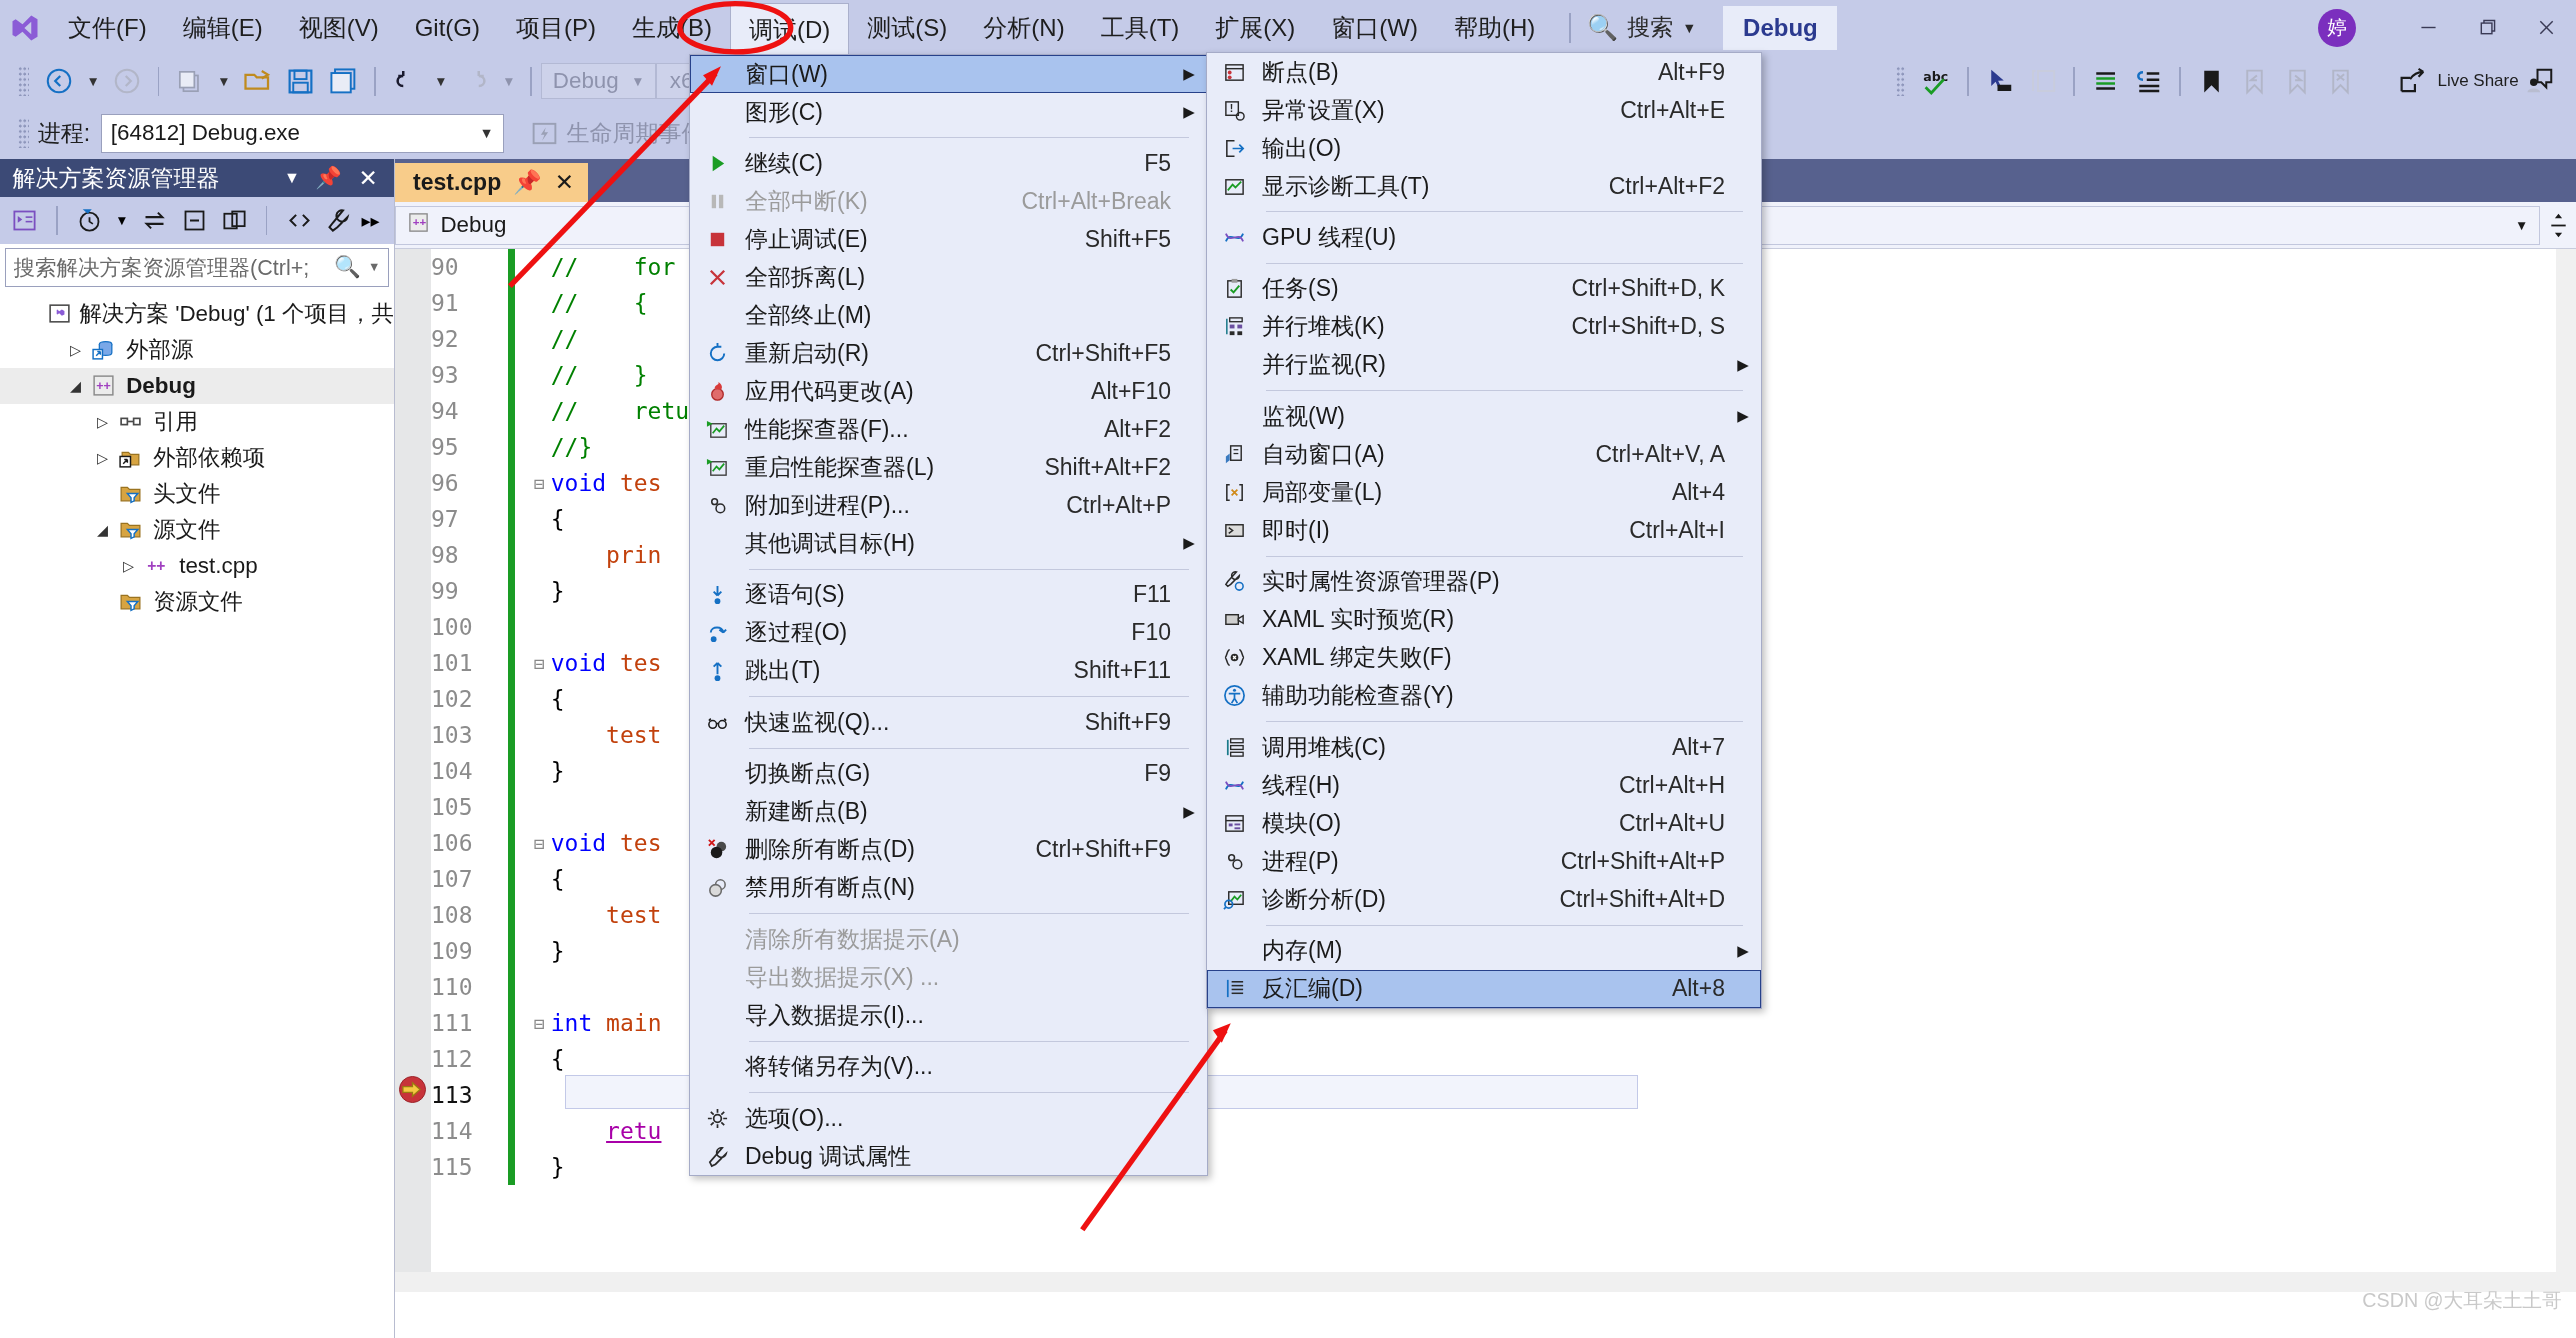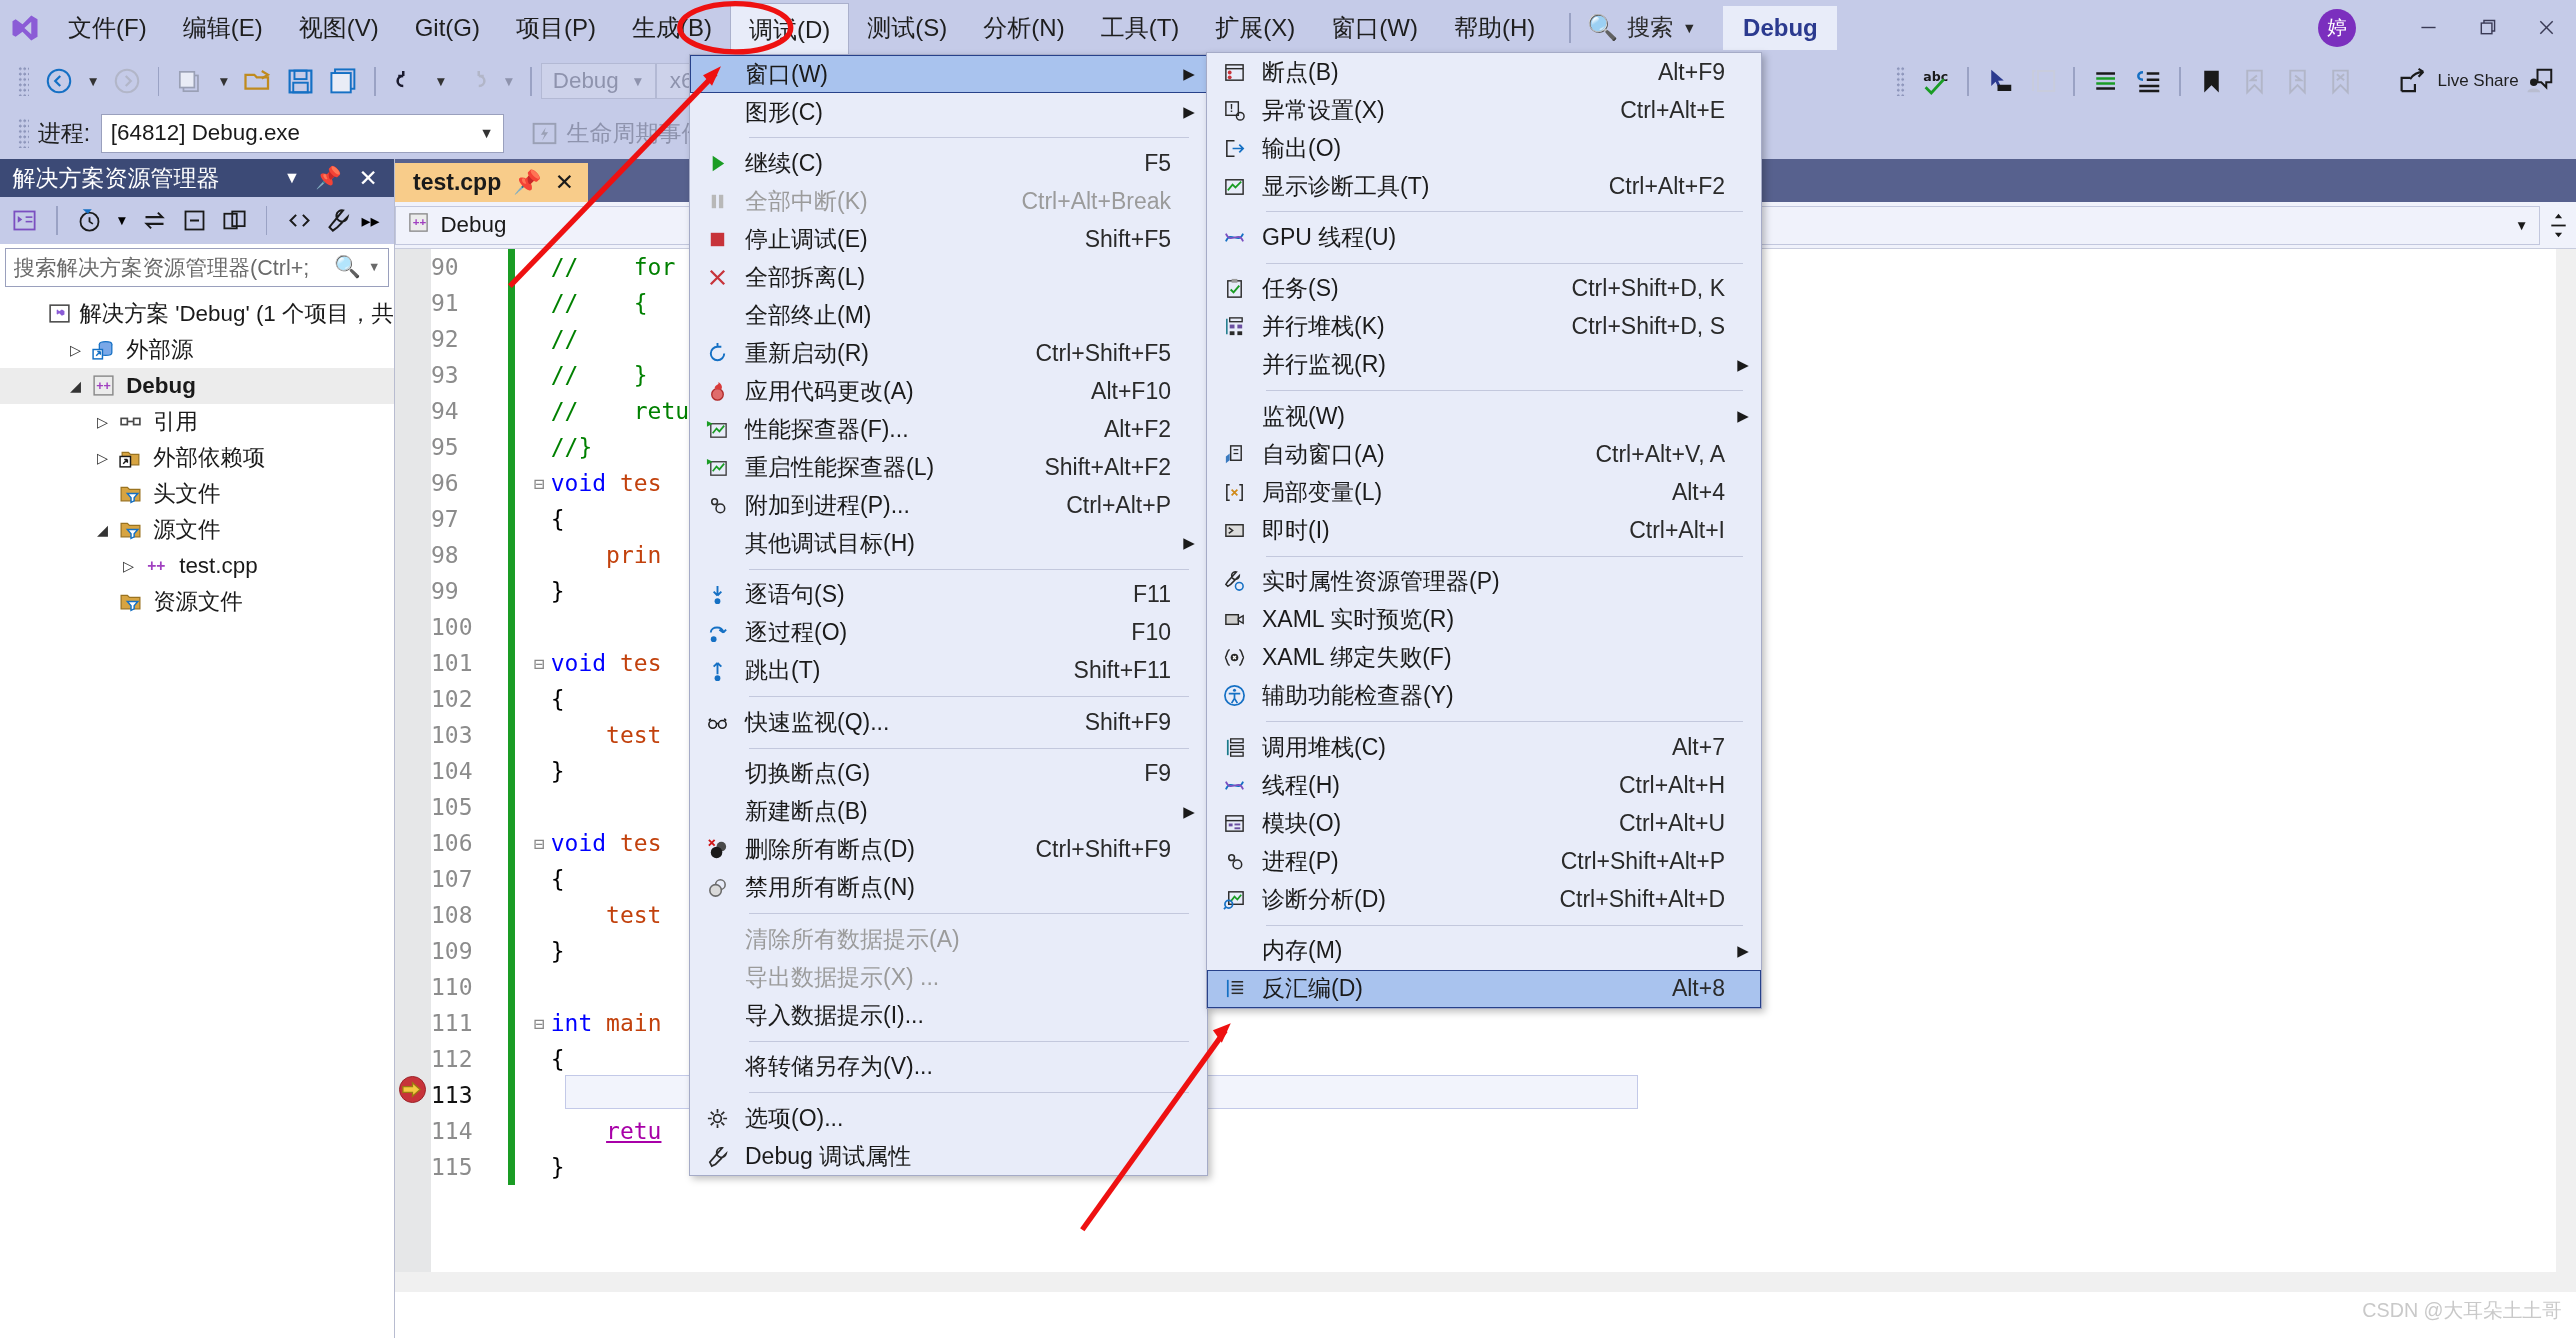--- a/index.html
+++ b/index.html
@@ -147,21 +147,21 @@
   .mrow.hl { background: #a9c3ee; outline: 1.8px solid #27418a; outline-offset: -1.8px; }
   .mi { width: 55px; display: flex; align-items: center; justify-content: center; }
   .mlabel { flex: 1; }
   .mkey { color: #2a2a2a; padding-left: 36px; }
   .mrow.dis .mkey { color: #9b9b9b; }
   .marrow { width: 36px; text-align: center; font-size: 15px; }
   .msep { height: 0.9px; background: #c3c8dd; margin: 6.3px 18px 6.3px 59px; }
 
   
   .ann { position: absolute; z-index: 300; pointer-events: none; }
-  .wm { position: absolute; right: 14.3px; bottom: 14px; font-size: 19.7px; color: #c9c9c9; z-index: 200; }
+  .wm { position: absolute; right: 14.3px; bottom: 24px; font-size: 19.7px; color: #c9c9c9; z-index: 200; }
   .scrollbar-r { position: absolute; right: 0; top: 0; width: 19.7px; height: 100%; background: #f0f0f0; }
   .hscroll { position: absolute; left: 0; bottom: 0; width: 100%; height: 19.7px; background: #f0f0f0; }
 </style>
 </head>
 <body>
 
 <div id="app">
 
   <div class="titlebar">
     <div class="vs-logo">

